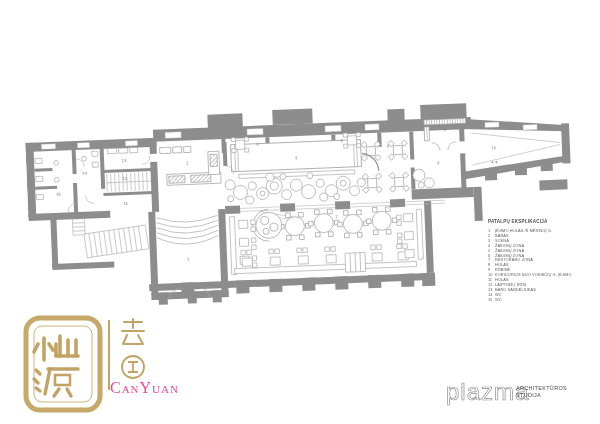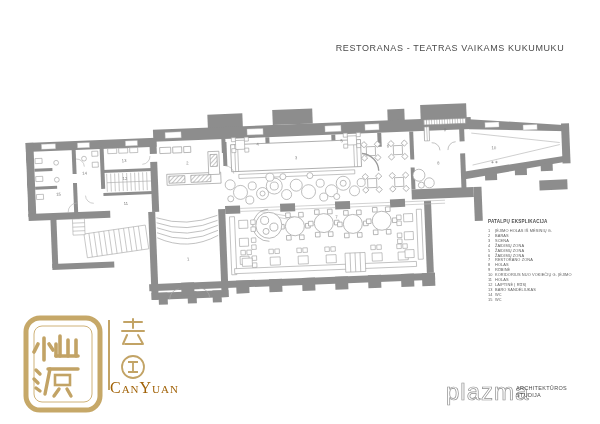--- a/index.html
+++ b/index.html
@@ -14,34 +14,33 @@
   .legend{position:absolute;left:488px;top:219px;width:108px;color:#606060;}
   .legend h4{margin:0 0 5px 0;font-size:4.6px;font-weight:bold;letter-spacing:.2px;color:#4f4f4f;}
   .legend-row{display:flex;font-size:3.9px;line-height:4.9px;}
   .legend-num{width:7px;flex:none;}
   .legend-label{flex:1;letter-spacing:.1px;}
 
   .canyuan{position:absolute;left:20px;top:312px;width:200px;height:108px;}
   .cy-divider{position:absolute;left:88px;top:8px;width:1.5px;height:70px;background:#c2a365;}
   .cy-side{position:absolute;left:96px;top:6px;}
   .cy-text{position:absolute;left:90px;top:68px;font-family:"Liberation Serif",serif;
-           font-variant:small-caps;color:#a16207;white-space:nowrap;}
+           font-variant:small-caps;color:#ec4899;white-space:nowrap;}
   .cy-line1{font-size:16px;letter-spacing:1px;line-height:15px;}
   .cy-line2{font-size:15px;letter-spacing:.5px;line-height:14px;}
 
   .plazma{position:absolute;left:444px;top:377px;width:150px;height:32px;}
   .plazma-sub{position:absolute;left:72px;top:8px;font-size:5.5px;color:#4a4a4a;
               letter-spacing:.3px;line-height:6.5px;white-space:nowrap;}
 </style>
 </head>
 <body>
 
 <div class="page">
 
-  <div class="title">RESTORANAS - TEATRAS VAIKAMS KUKUMUKU</div>
 
   <div class="plan">
     <svg width="545" height="196" viewBox="0 0 545 196">
       <defs>
         <pattern id="hatch" patternUnits="userSpaceOnUse" width="3" height="3" patternTransform="rotate(45)">
           <rect width="3" height="3" fill="#ffffff"></rect>
           <line x1="0" y1="0" x2="0" y2="3" stroke="#8d8d8d" stroke-width="1"></line>
         </pattern>
         <pattern id="ticks" patternUnits="userSpaceOnUse" width="2.6" height="6">
           <rect width="2.6" height="6" fill="#ffffff"></rect>

